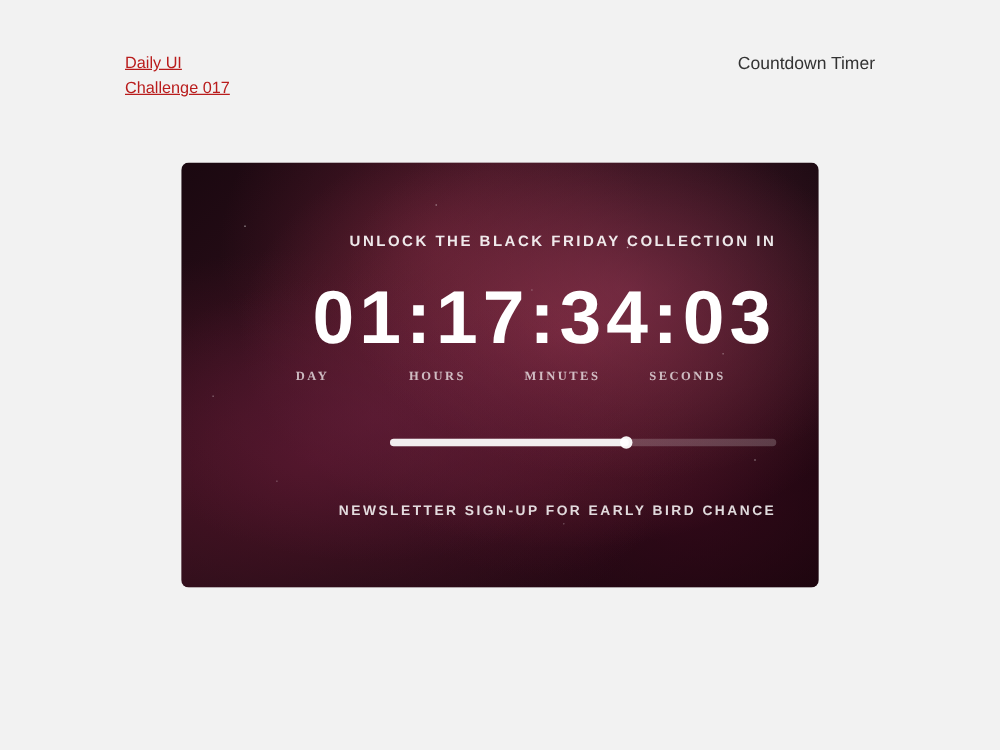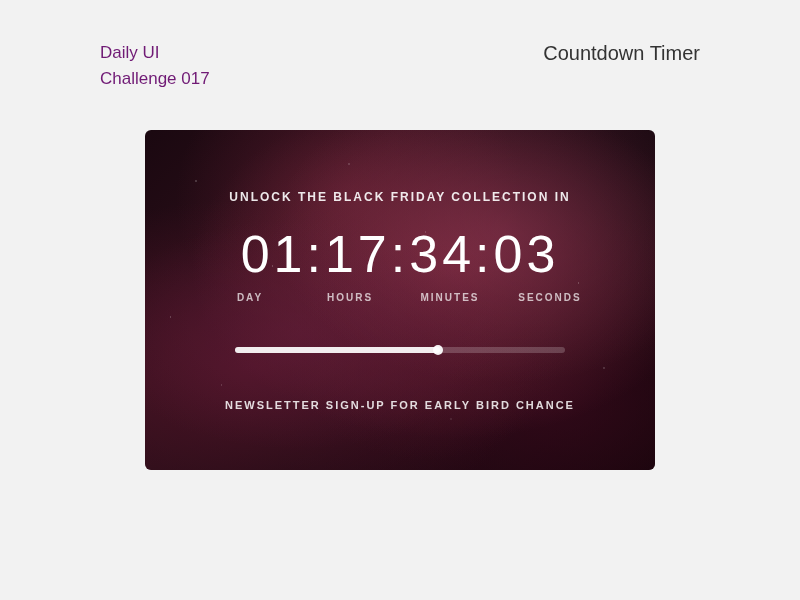--- a/index.html
+++ b/index.html
@@ -32,27 +32,28 @@
       justify-content: space-between;
       padding: 0 100px;
     }
 
     .header-left {
       display: flex;
       flex-direction: column;
     }
 
     .header-label {
-      font-size: 17px;
-      color: #701a75;
+      font-size: 13px;
+      color: #b91c1c;
       line-height: 1.5;
+      text-decoration: underline;
     }
 
     .header-right {
-      font-size: 20px;
+      font-size: 14px;
       color: #333;
       font-weight: 400;
       align-self: flex-start;
       padding-top: 2px;
     }
 
     .card {
       position: absolute;
       top: 130px;
       left: 145px;
@@ -103,51 +104,52 @@
         radial-gradient(1px 1px at 90% 70%, rgba(255,255,255,0.5) 0%, transparent 100%),
         radial-gradient(1px 1px at 5% 55%, rgba(255,255,255,0.4) 0%, transparent 100%),
         radial-gradient(1px 1px at 60% 85%, rgba(255,255,255,0.3) 0%, transparent 100%);
     }
 
     .card-content {
       position: relative;
       z-index: 2;
       display: flex;
       flex-direction: column;
-      align-items: center;
+      align-items: flex-end;
       width: 100%;
-      padding: 0 19px;
+      padding: 0 34px;
     }
 
     .unlock-text {
       font-size: 12px;
       font-weight: 700;
       color: rgba(255, 255, 255, 0.9);
       letter-spacing: 2px;
       text-transform: uppercase;
       margin-bottom: 24px;
       text-align: center;
     }
 
     .countdown-digits {
-      font-size: 52px;
-      font-weight: 400;
+      font-size: 60px;
+      font-weight: 700;
       color: #ffffff;
       letter-spacing: 4px;
       font-family: 'Arial', sans-serif;
       line-height: 1;
       margin-bottom: 12px;
     }
 
     .countdown-labels {
       display: flex;
       justify-content: center;
       width: 100%;
       gap: 0;
       margin-bottom: 44px;
+      font-family: Liberation Serif, serif;
     }
 
     .label-item {
       font-size: 10px;
       font-weight: 600;
       color: rgba(255, 255, 255, 0.7);
       letter-spacing: 2px;
       text-transform: uppercase;
       width: 100px;
       text-align: center;

